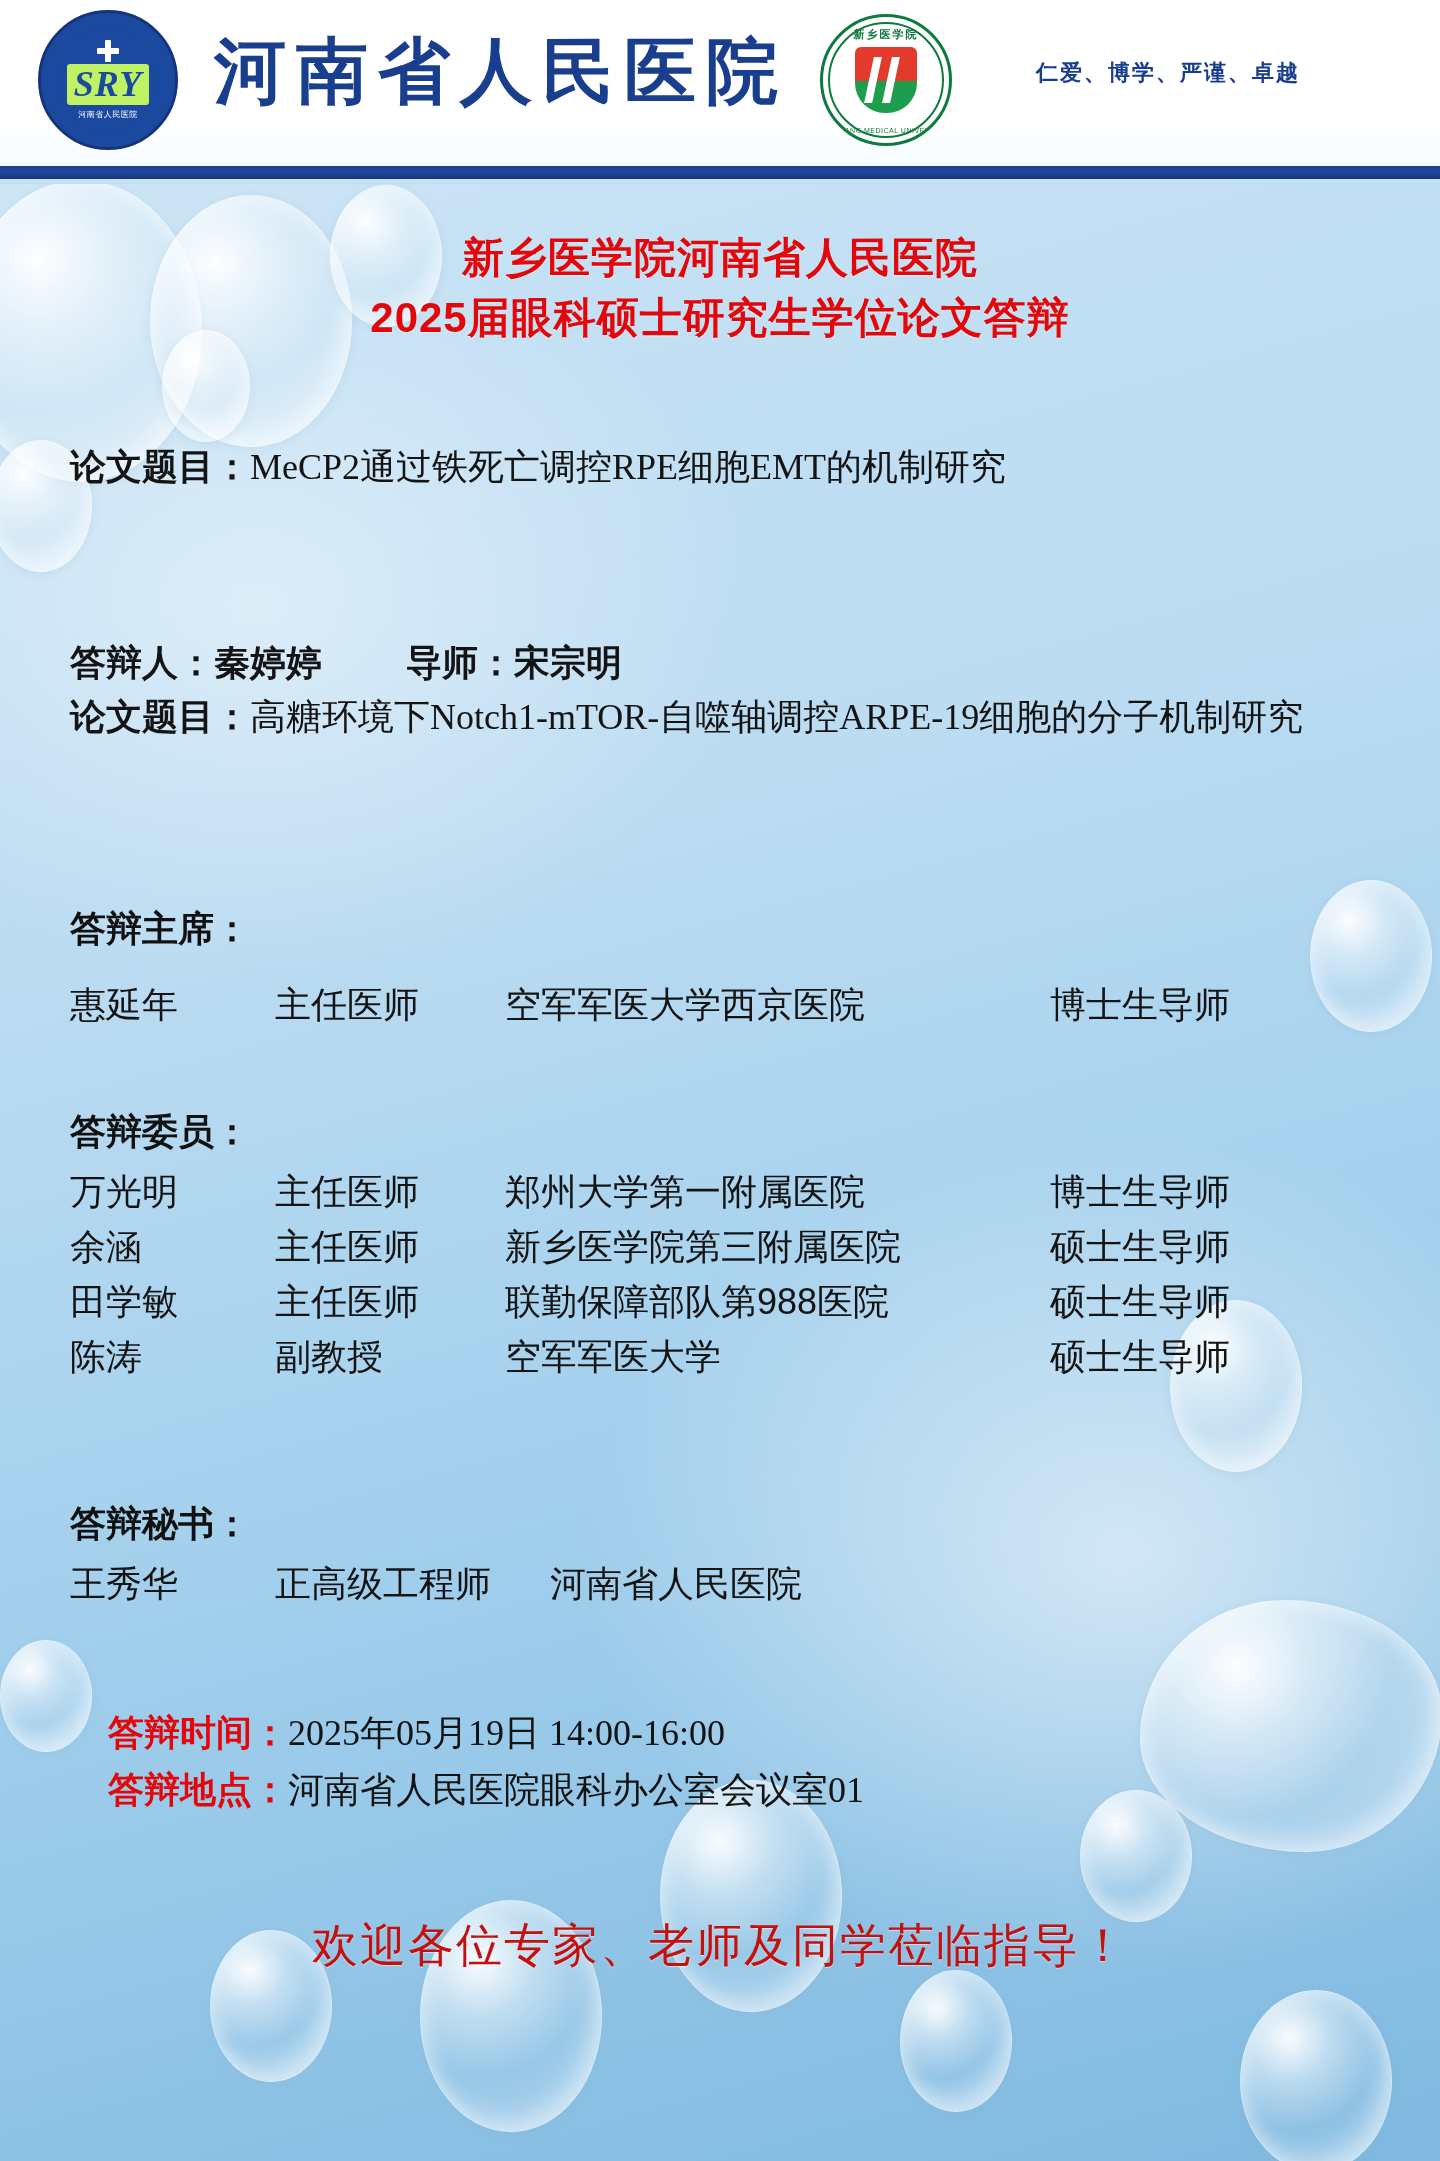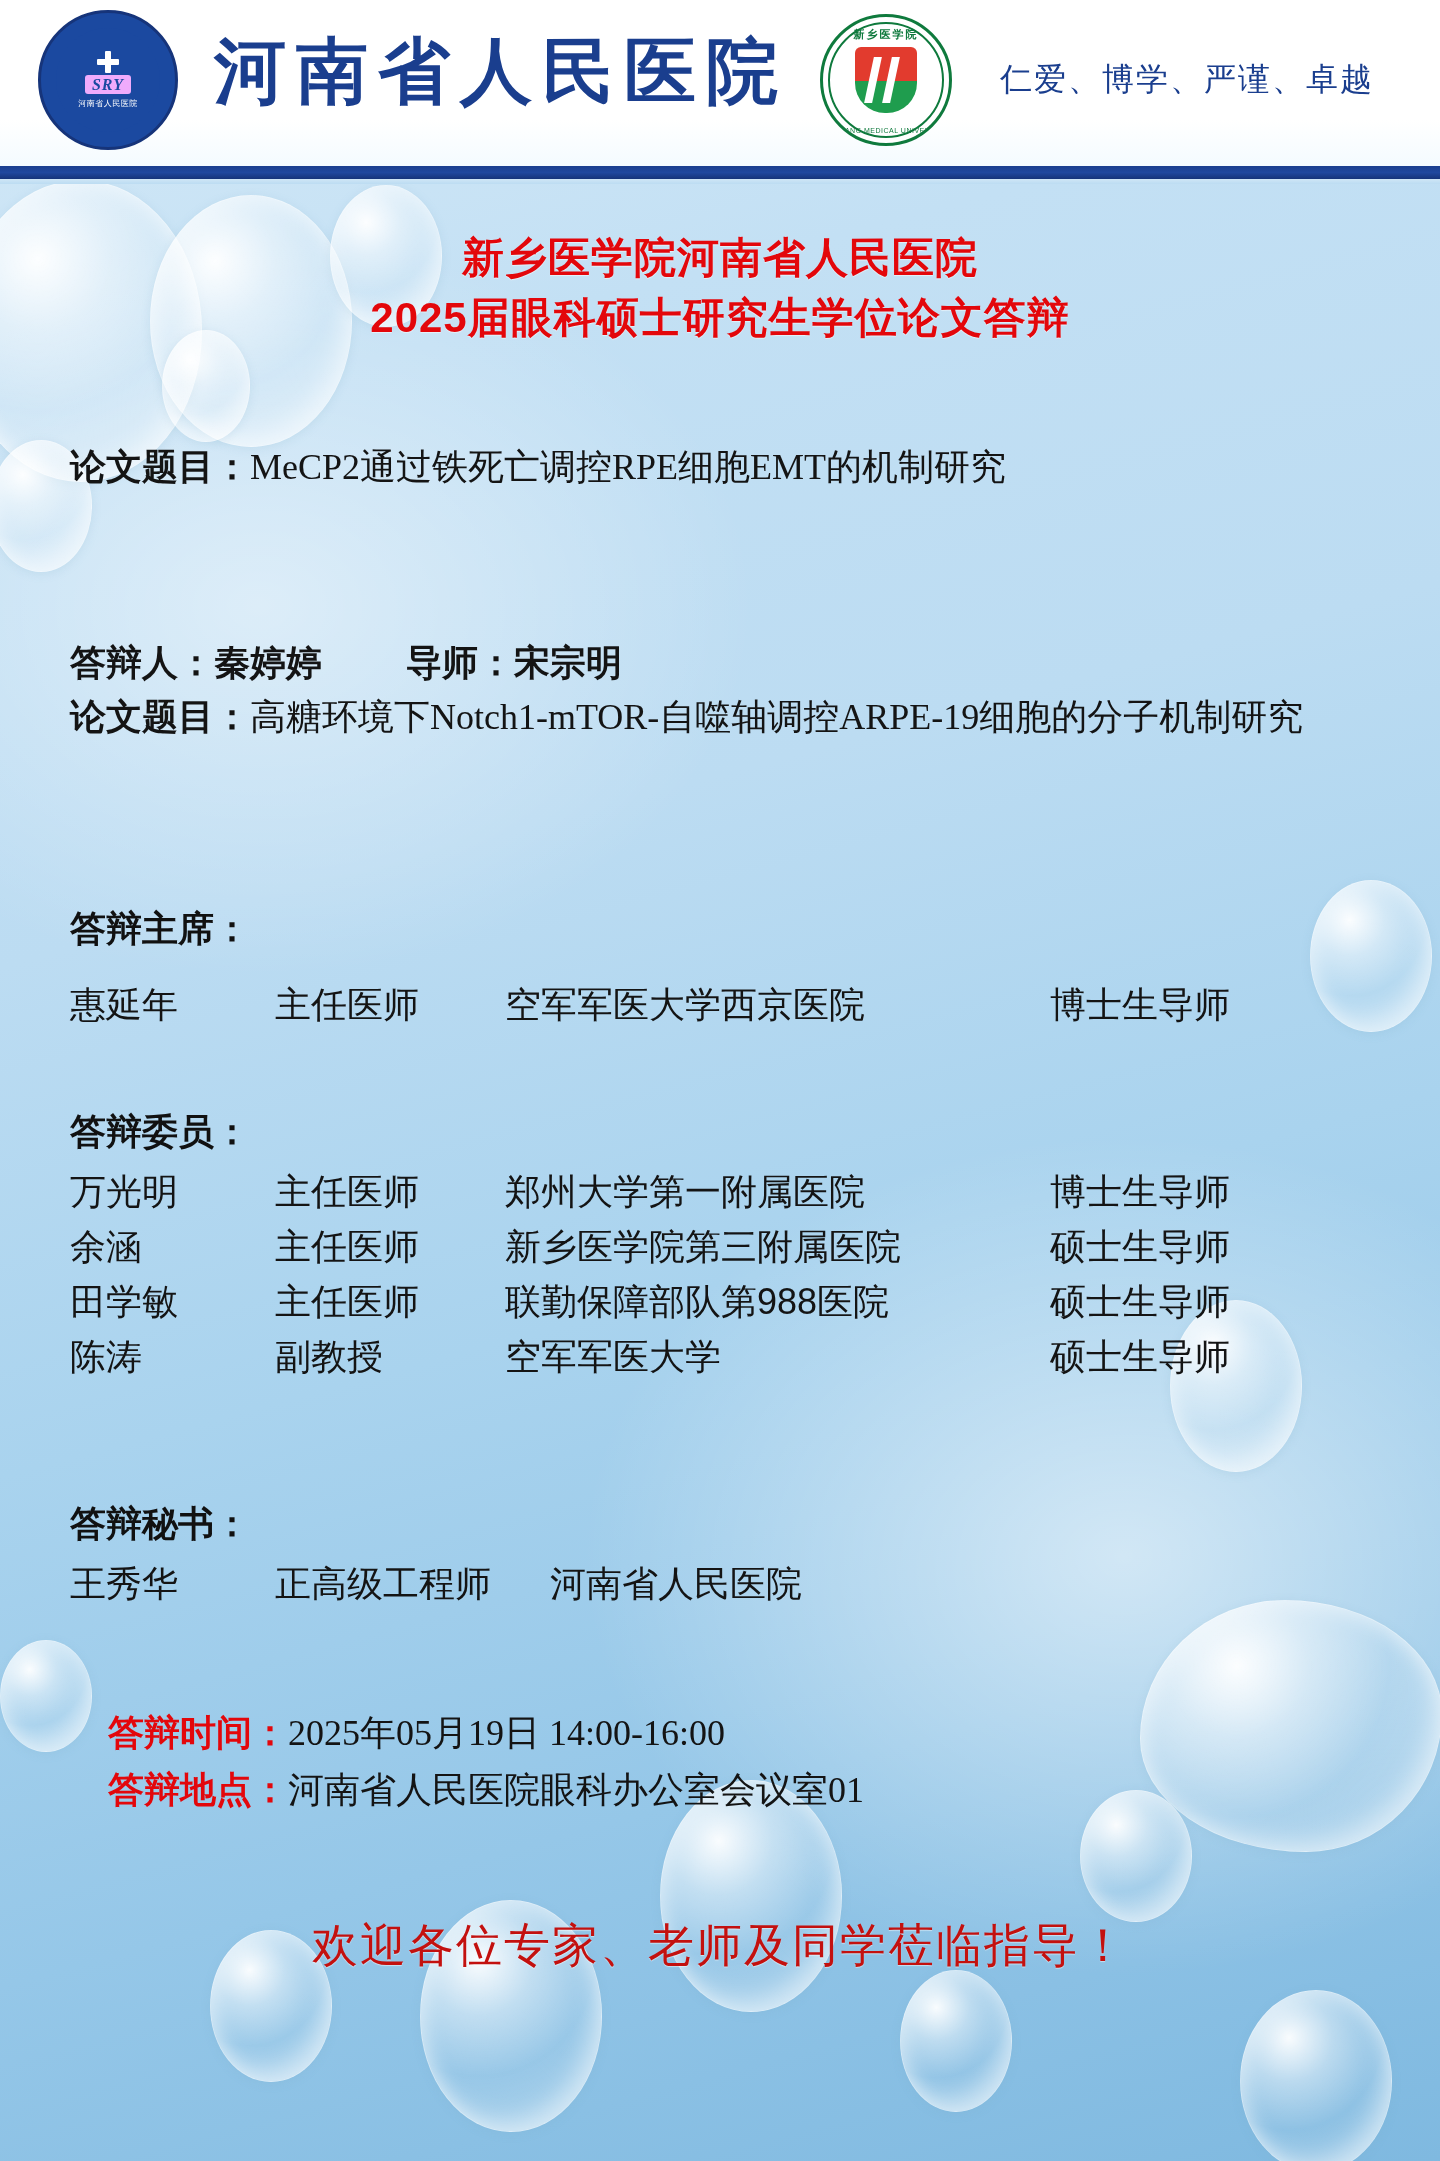--- a/index.html
+++ b/index.html
@@ -53,22 +53,22 @@
   .logo-sry .cross{
     width:22px;height:22px;position:relative;margin-bottom:2px;
   }
   .logo-sry .cross:before,.logo-sry .cross:after{
     content:"";position:absolute;background:#fff;border-radius:1px;
   }
   .logo-sry .cross:before{left:8px;top:0;width:6px;height:22px;}
   .logo-sry .cross:after{top:8px;left:0;height:6px;width:22px;}
   .logo-sry .sry{
     font-family:"Liberation Serif",serif;
-    font-style:italic;font-weight:bold;font-size:16px;letter-spacing:1px;
-    background:#f0abfc;color:#1b49a0;padding:1px 7px;border-radius:3px;line-height:1.1;
+    font-style:italic;font-weight:bold;font-size:36px;letter-spacing:1px;
+    background:#bef264;color:#1b49a0;padding:1px 7px;border-radius:3px;line-height:1.1;
   }
   .logo-sry .cn{font-size:8px;margin-top:4px;letter-spacing:0.5px;}
 
   .hospital-name{
     position:absolute;left:214px;top:24px;
     font-family:"Liberation Serif","DejaVu Serif",serif;
     font-weight:bold;
     font-size:72px;
     color:#1a3e8e;
     letter-spacing:10px;
@@ -99,22 +99,22 @@
   .logo-xxmu .cn-top{
     position:absolute;top:10px;left:0;right:0;text-align:center;
     font-size:11px;color:#0f7a3d;font-weight:bold;letter-spacing:2px;
   }
   .logo-xxmu .en-bot{
     position:absolute;bottom:9px;left:0;right:0;text-align:center;
     font-size:7px;color:#0f7a3d;letter-spacing:0.5px;
   }
 
   .motto{
-    position:absolute;left:1000px;top:58px;
-    font-size:32px;font-weight:normal;color:#1a3e8e;
+    position:absolute;left:1036px;top:58px;
+    font-size:22px;font-weight:bold;color:#1a3e8e;
     letter-spacing:2px;white-space:nowrap;
     font-family:"Liberation Sans",sans-serif;
   }
 
   
   .bubble{
     position:absolute;border-radius:50%;
     background:radial-gradient(circle at 32% 26%, rgba(255,255,255,0.95) 0%, rgba(255,255,255,0.45) 26%, rgba(255,255,255,0.10) 55%, rgba(255,255,255,0.30) 88%, rgba(255,255,255,0.55) 100%);
     border:1px solid rgba(255,255,255,0.55);
     box-shadow:inset -8px -10px 22px rgba(255,255,255,0.45), inset 6px 8px 18px rgba(255,255,255,0.35), 0 2px 10px rgba(120,170,200,0.18);

